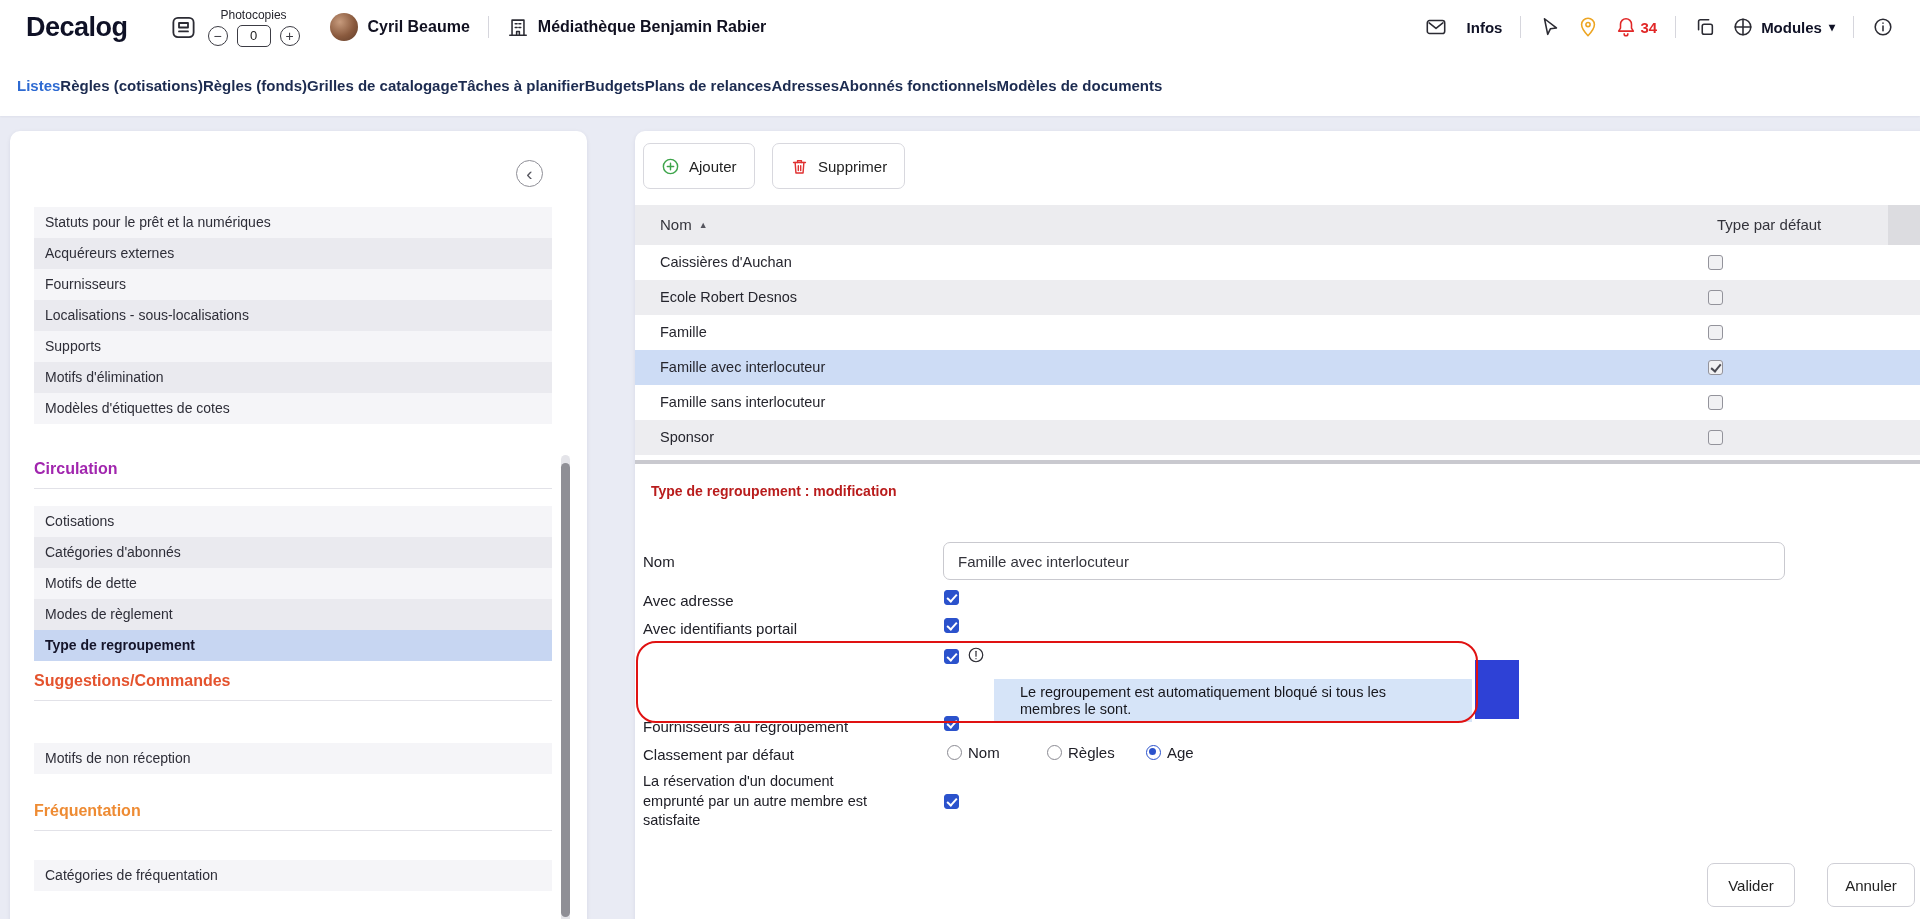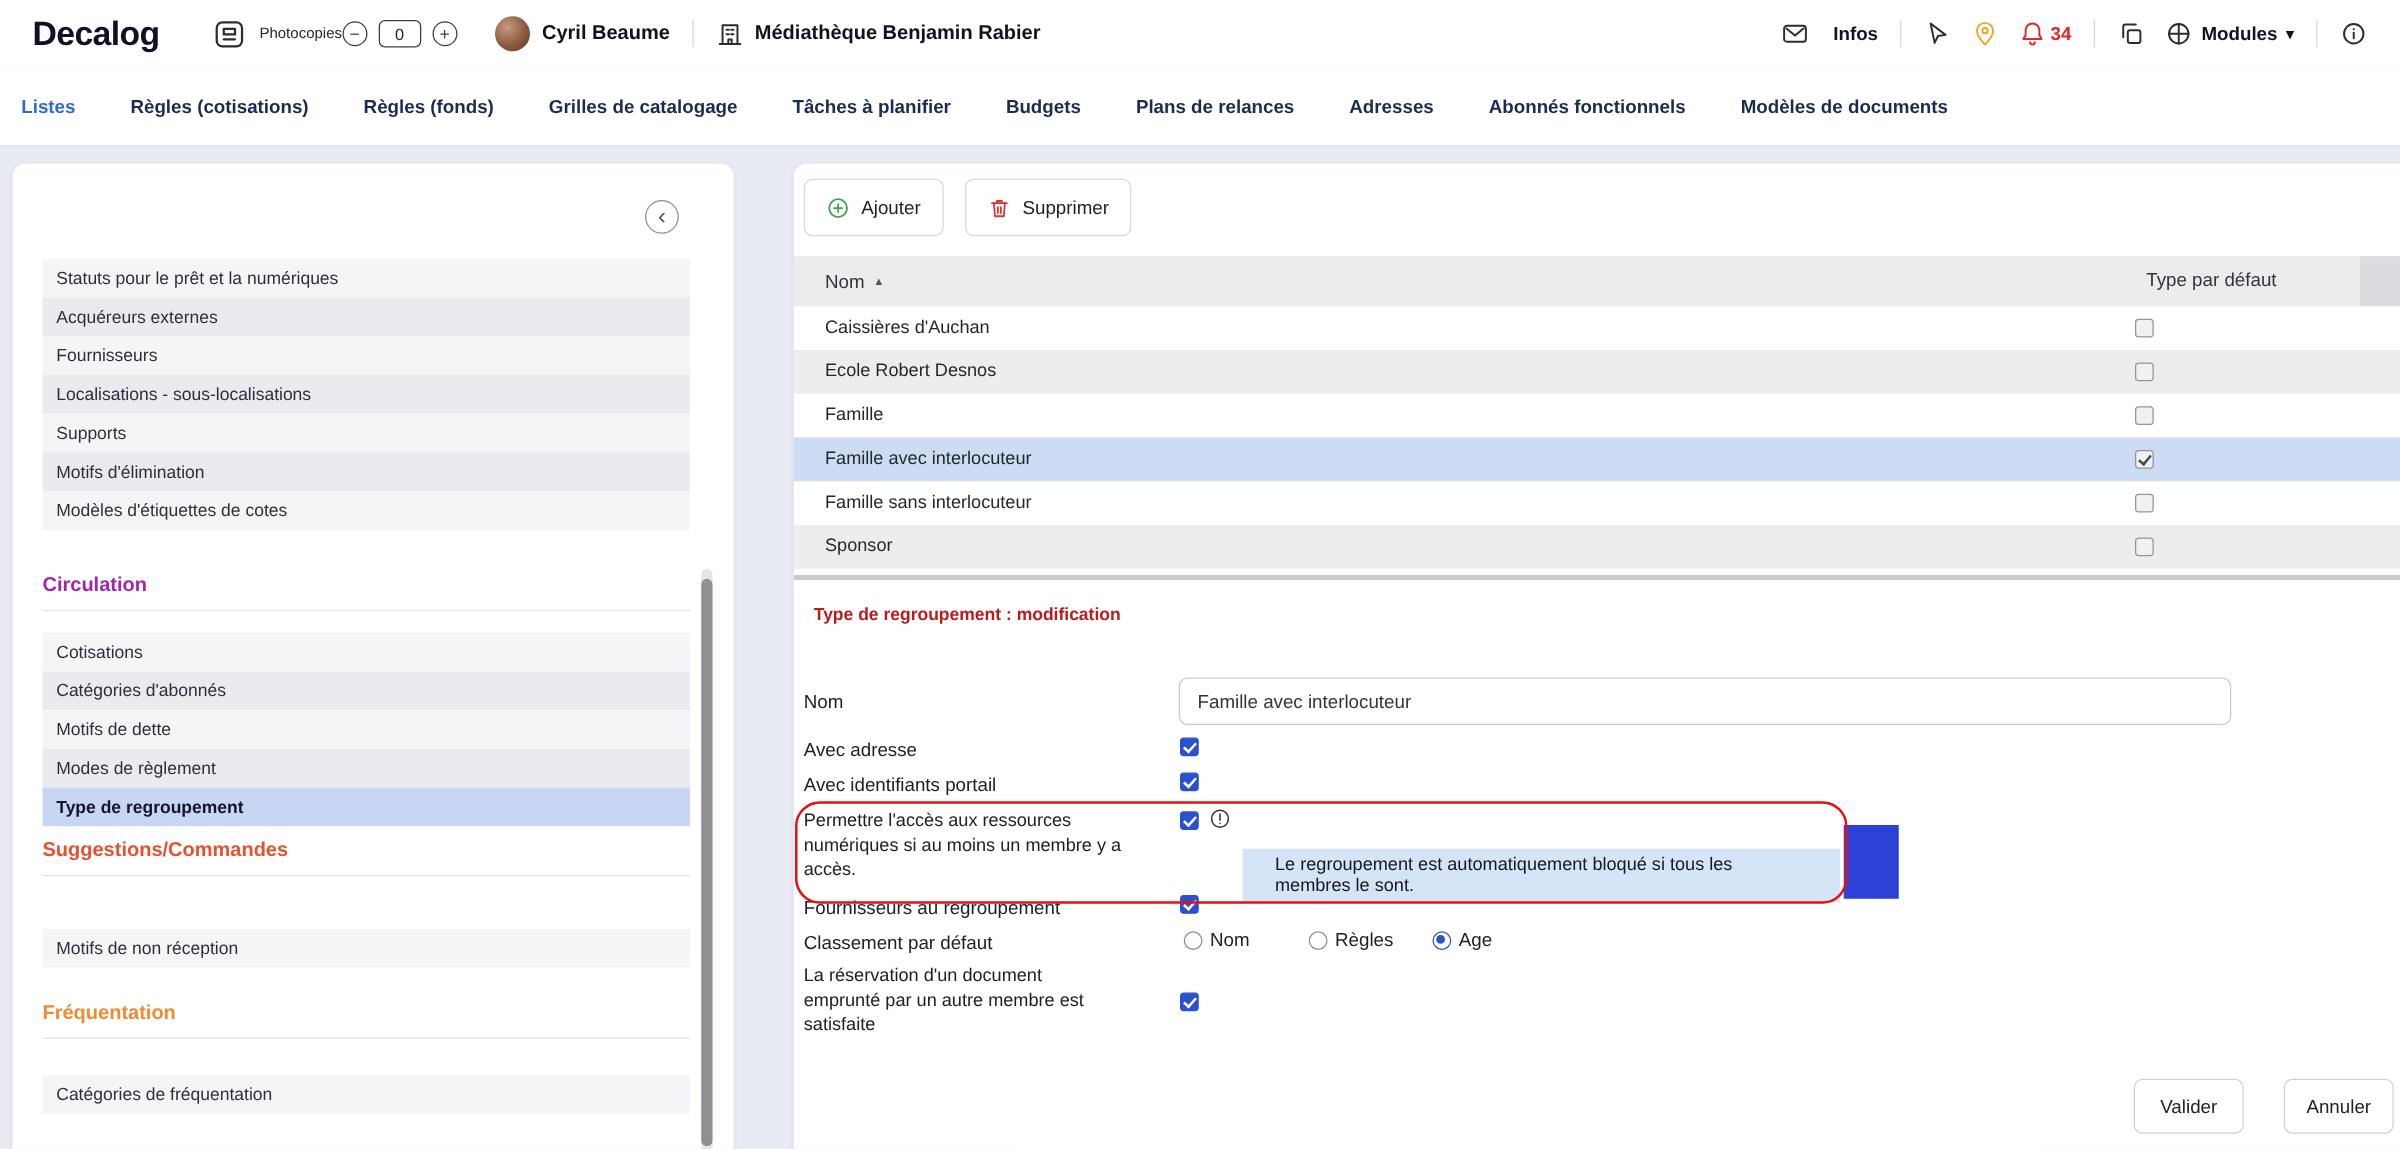--- a/index.html
+++ b/index.html
@@ -10,21 +10,21 @@
     font-family:"Liberation Sans", sans-serif;
   }
   svg { display:block; }
 
   
   .topbar { position:absolute; top:0; left:0; right:0; height:54px; background:#fff;
             display:flex; align-items:center; padding:0 26px; z-index:10; }
   .logo { font-size:27px; font-weight:800; color:#0f1126; letter-spacing:-0.5px; }
   .copier { display:flex; align-items:center; gap:11px; margin-left:42px; }
   .copier-icon svg { width:27px; height:27px; stroke:#2b2b33; fill:none; stroke-width:1.6; stroke-linecap:round; stroke-linejoin:round; }
-  .copier-ctrl { display:flex; flex-direction:row; align-items:center; }
+  .copier-ctrl { display:flex; flex-direction:column; align-items:center; }
   .copier-label { font-size:12px; color:#26262e; margin-bottom:3px; }
   .copier-row { display:flex; align-items:center; gap:9px; }
   .circle-btn { width:20px; height:20px; border:1.6px solid #3c3c44; border-radius:50%;
                 display:flex; align-items:center; justify-content:center;
                 font-size:14px; color:#3c3c44; background:#fff; cursor:pointer; }
   .counter { min-width:34px; height:22px; border:1.6px solid #3c3c44; border-radius:5px;
              display:flex; align-items:center; justify-content:center; font-size:13px; }
   .user { display:flex; align-items:center; gap:10px; margin-left:30px; cursor:pointer; }
   .avatar { width:28px; height:28px; border-radius:50%;
             background:radial-gradient(circle at 35% 32%, #c79b7d 0%, #8a5a3e 55%, #5f3c29 100%); }
@@ -37,21 +37,21 @@
   .infos { display:flex; align-items:center; gap:20px; font-weight:700; font-size:15px; color:#101226; cursor:pointer; }
   .pin-icon svg { stroke:#eda522; }
   .bell-wrap { display:flex; align-items:center; gap:3px; cursor:pointer; }
   .bell-icon svg { stroke:#e12727; }
   .badge-red { color:#e12727; font-weight:700; font-size:15px; }
   .modules { display:flex; align-items:center; gap:7px; font-weight:700; font-size:15px; color:#101226; cursor:pointer; }
   .caret { font-size:12px; color:#101226; }
 
   
   .navbar { position:absolute; top:54px; left:0; right:0; height:62px; background:#fff;
-            display:flex; align-items:center; padding:0 17px; gap:44px; z-index:9;
+            display:flex; align-items:center; padding:0 17px; z-index:9;
             box-shadow:0 1px 2px rgba(20,20,60,.05); }
   .tab { font-size:15px; font-weight:700; color:#1c2b50; white-space:nowrap; cursor:pointer; }
   .tab.active { color:#2d6ad2; }
 
   
   .side-card { position:absolute; left:10px; top:131px; width:577px; bottom:-12px;
                background:#fff; border-radius:10px; box-shadow:0 1px 4px rgba(20,20,60,.08); }
   .side-collapse { position:absolute; top:29px; right:44px; width:27px; height:27px;
                    border:1.5px solid #8e8e96; border-radius:50%; background:#fff;
                    display:flex; align-items:center; justify-content:center;
@@ -352,21 +352,20 @@
   <span class="f-label" style="left:8px; top:421px;">Nom</span>
   <input class="input-text" type="text" value="Famille avec interlocuteur" style="">
 
   <span class="f-label" style="left:8px; top:460px;">Avec adresse</span>
   <span class="cb cb-blue cbx checked" style="left:309px; top:459px;"></span>
 
   <span class="f-label" style="left:8px; top:488px;">Avec identifiants portail</span>
   <span class="cb cb-blue cbx checked" style="left:309px; top:487px;"></span>
 
   <span class="tt-shadow"></span>
-  <span class="f-label sm" style="left:8px; top:517px; width:270px;">Permettre l'accès aux ressources numériques si au moins un membre y a accès.</span>
   <span class="cb cb-blue cbx checked" style="left:309px; top:518px;"></span>
   <span class="info-i">
     <svg viewBox="0 0 24 24">
         <circle cx="12" cy="12" r="9"></circle>
         <path d="M12 7v6.5"></path>
         <path d="M12 16.8v.2"></path>
       </svg>
   </span>
   <div class="tooltip">Le regroupement est automatiquement bloqué si tous les membres le sont.</div>
   <div class="red-annot"></div>

